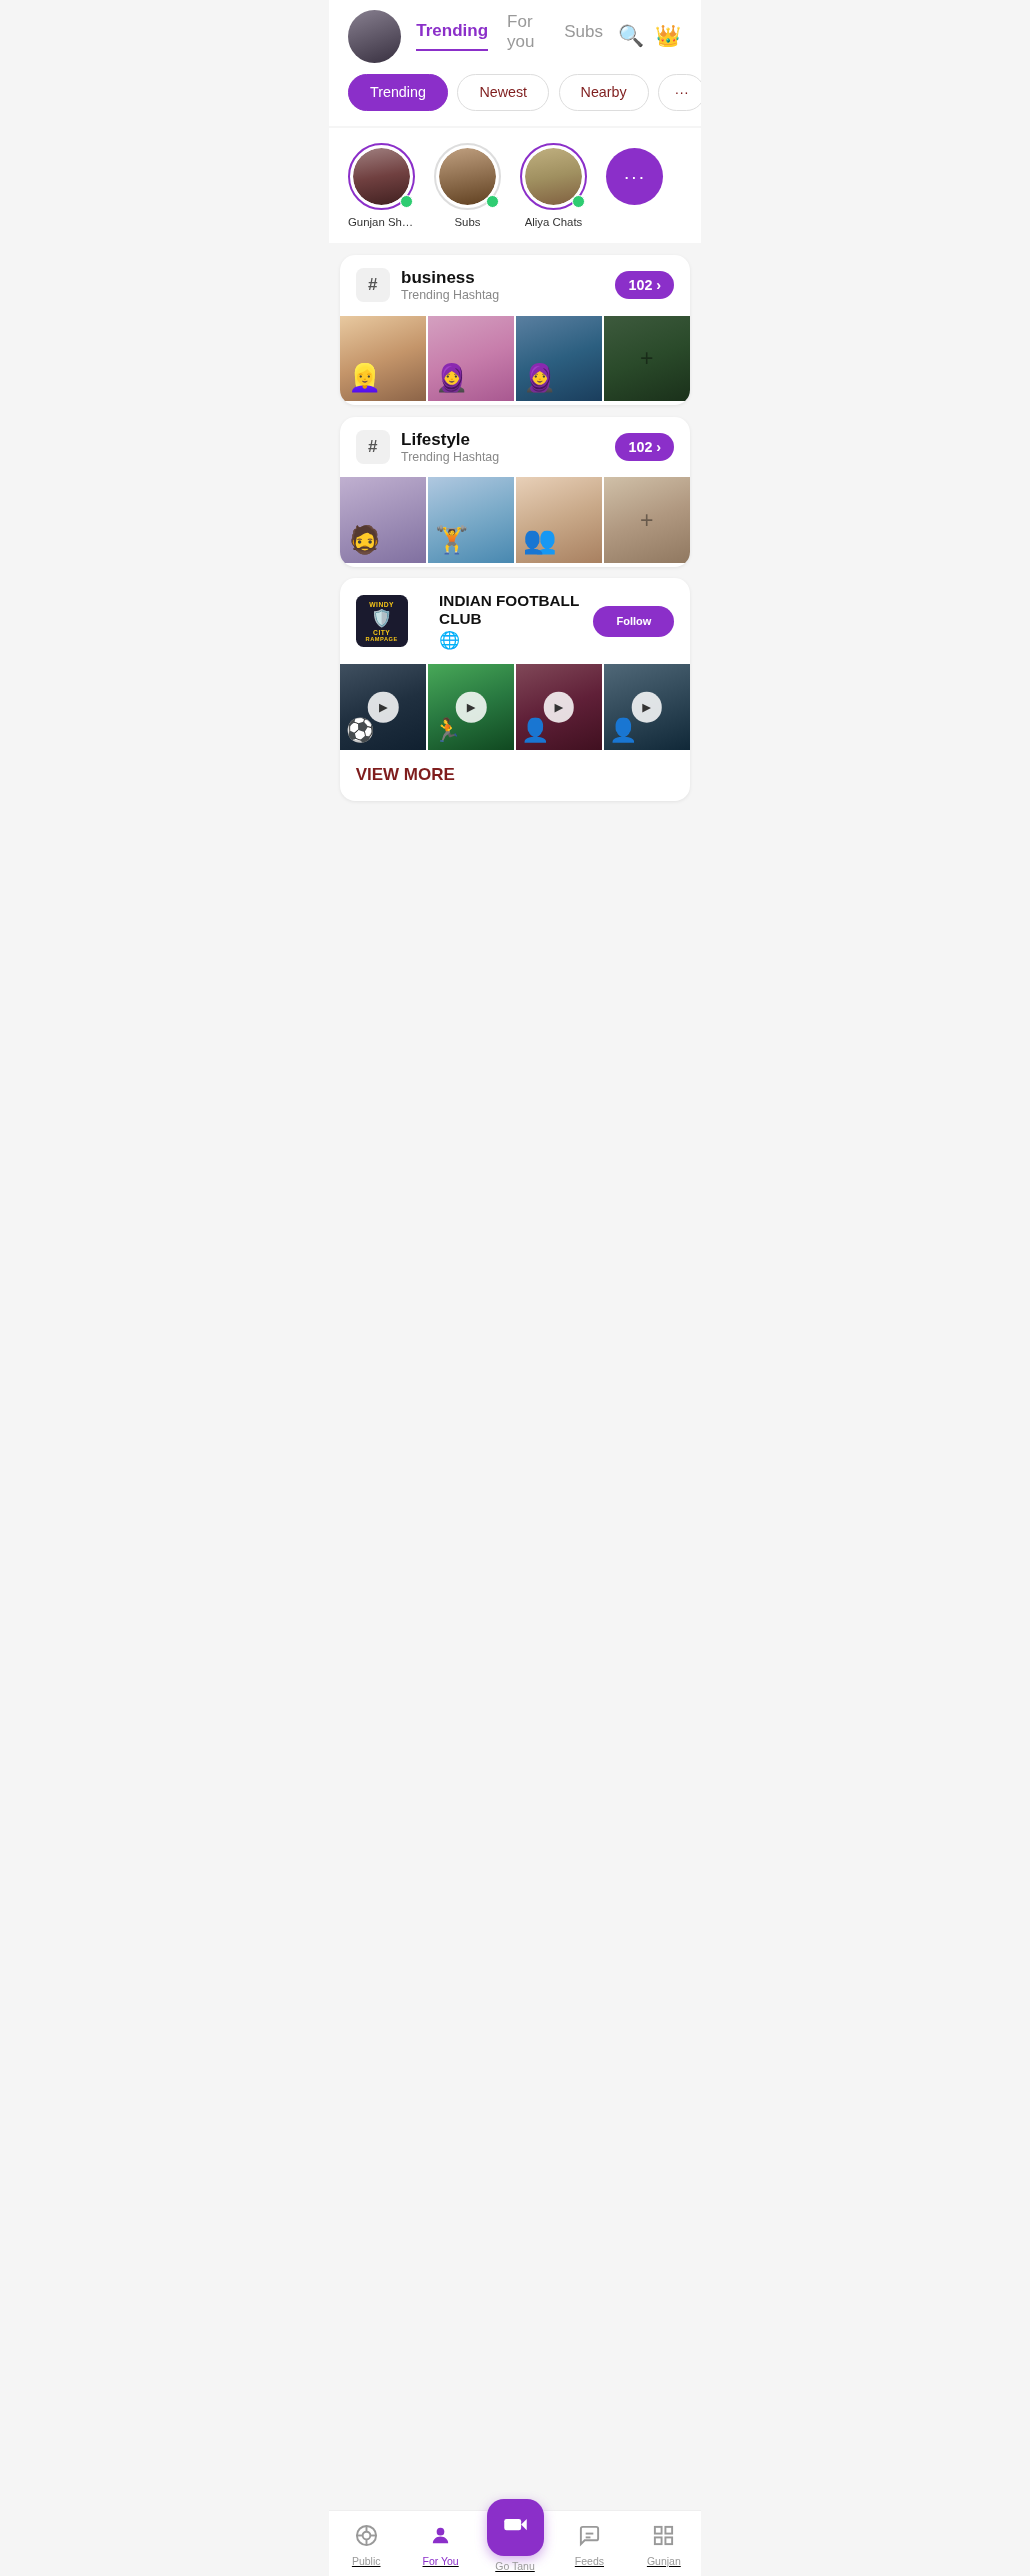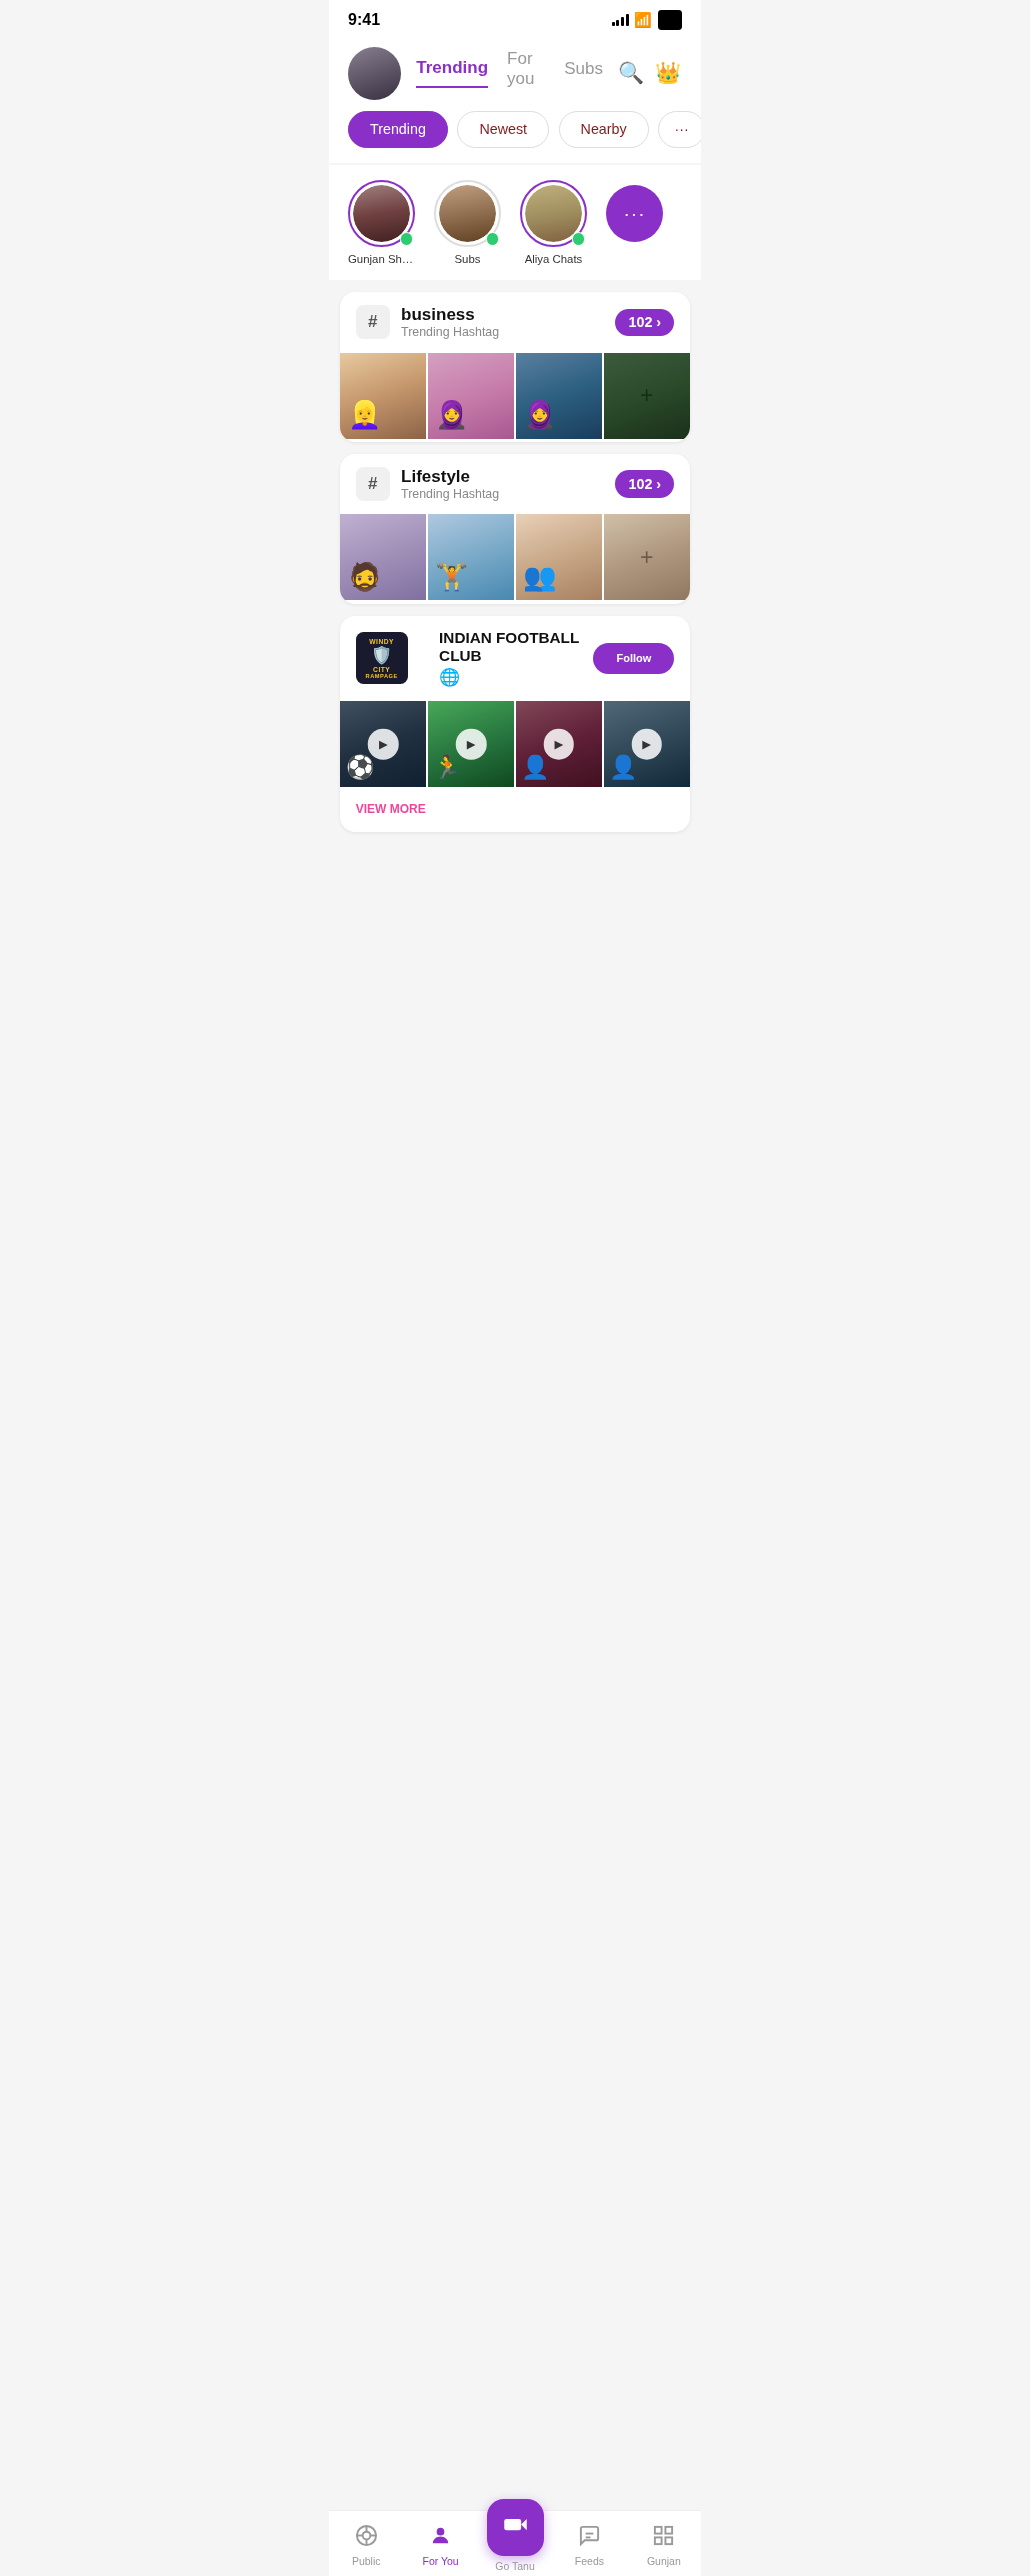--- a/index.html
+++ b/index.html
@@ -306,36 +306,37 @@
       background: rgba(255,255,255,0.85);
       border-radius: 50%;
       display: flex;
       align-items: center;
       justify-content: center;
       font-size: 11.4px;
       color: #333;
     }
     .view-more {
       padding: 11.4px 15.3px 15.3px;
-      font-size: 12px;
+      font-size: 17px;
       font-weight: 700;
-      color: #ec4899;
+      color: #7f1d1d;
       cursor: pointer;
     }
     .bottom-nav {
       position: fixed;
       bottom: 0;
       left: 50%;
       transform: translateX(-50%);
       width: 372px;
       background: white;
       border-top: 1px solid #eee;
       display: flex;
       align-items: center;
       padding: 7.6px 0 3.8px;
+      text-decoration: underline;
     }
     .nav-item {
       flex: 1;
       display: flex;
       flex-direction: column;
       align-items: center;
       gap: 2.9px;
       cursor: pointer;
     }
     .nav-icon {
@@ -423,35 +424,20 @@
       color: #f5c518;
       letter-spacing: 0.5px;
       text-transform: uppercase;
     }
   </style>
 </head>
 <body>
 
 <div class="body-content">
 
-  <div class="status-bar">
-    <span class="status-time">9:41</span>
-    <div class="status-icons">
-      <div class="signal-bars">
-        <div class="signal-bar" style="height:3.8px"></div>
-        <div class="signal-bar" style="height:6.7px"></div>
-        <div class="signal-bar" style="height:9.5px"></div>
-        <div class="signal-bar" style="height:12.4px"></div>
-      </div>
-      <span style="font-size:14.3px;">📶</span>
-      <span style="font-size:14.3px; background:#000; color:#000; border:1.9px solid #000; border-radius:2.9px; padding: 1px 5.7px 1px 2.9px; display:inline-block; position:relative;">
-        <span style="background:#000; display:inline-block; width:13.4px; height:7.6px; border-radius:1px;"></span>
-      </span>
-    </div>
-  </div>
 
   <div class="header">
     <div class="avatar-placeholder main-avatar"></div>
     <div class="nav-tabs">
       <span class="nav-tab active">Trending</span>
       <span class="nav-tab">For you</span>
       <span class="nav-tab">Subs</span>
     </div>
     <div class="nav-icons">
       <span style="font-size:21px; color:#888; cursor:pointer;">🔍</span>

